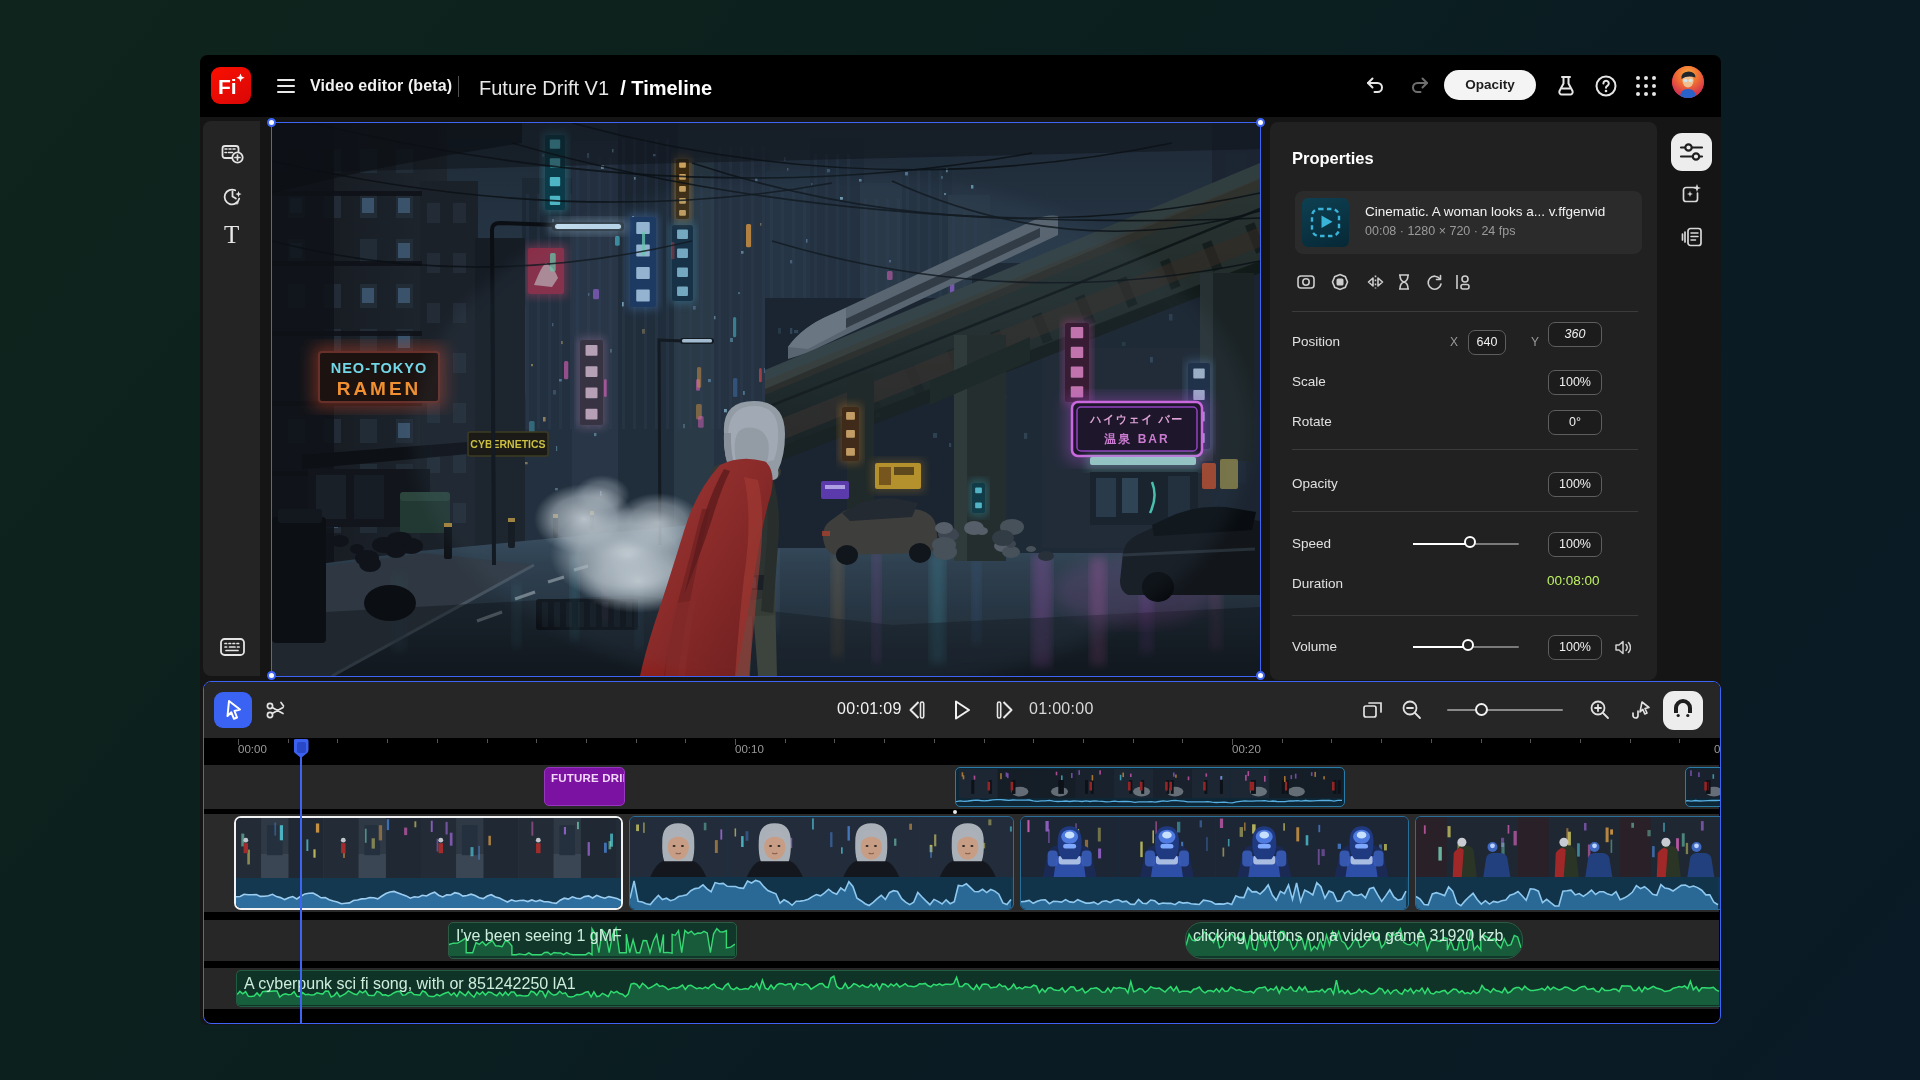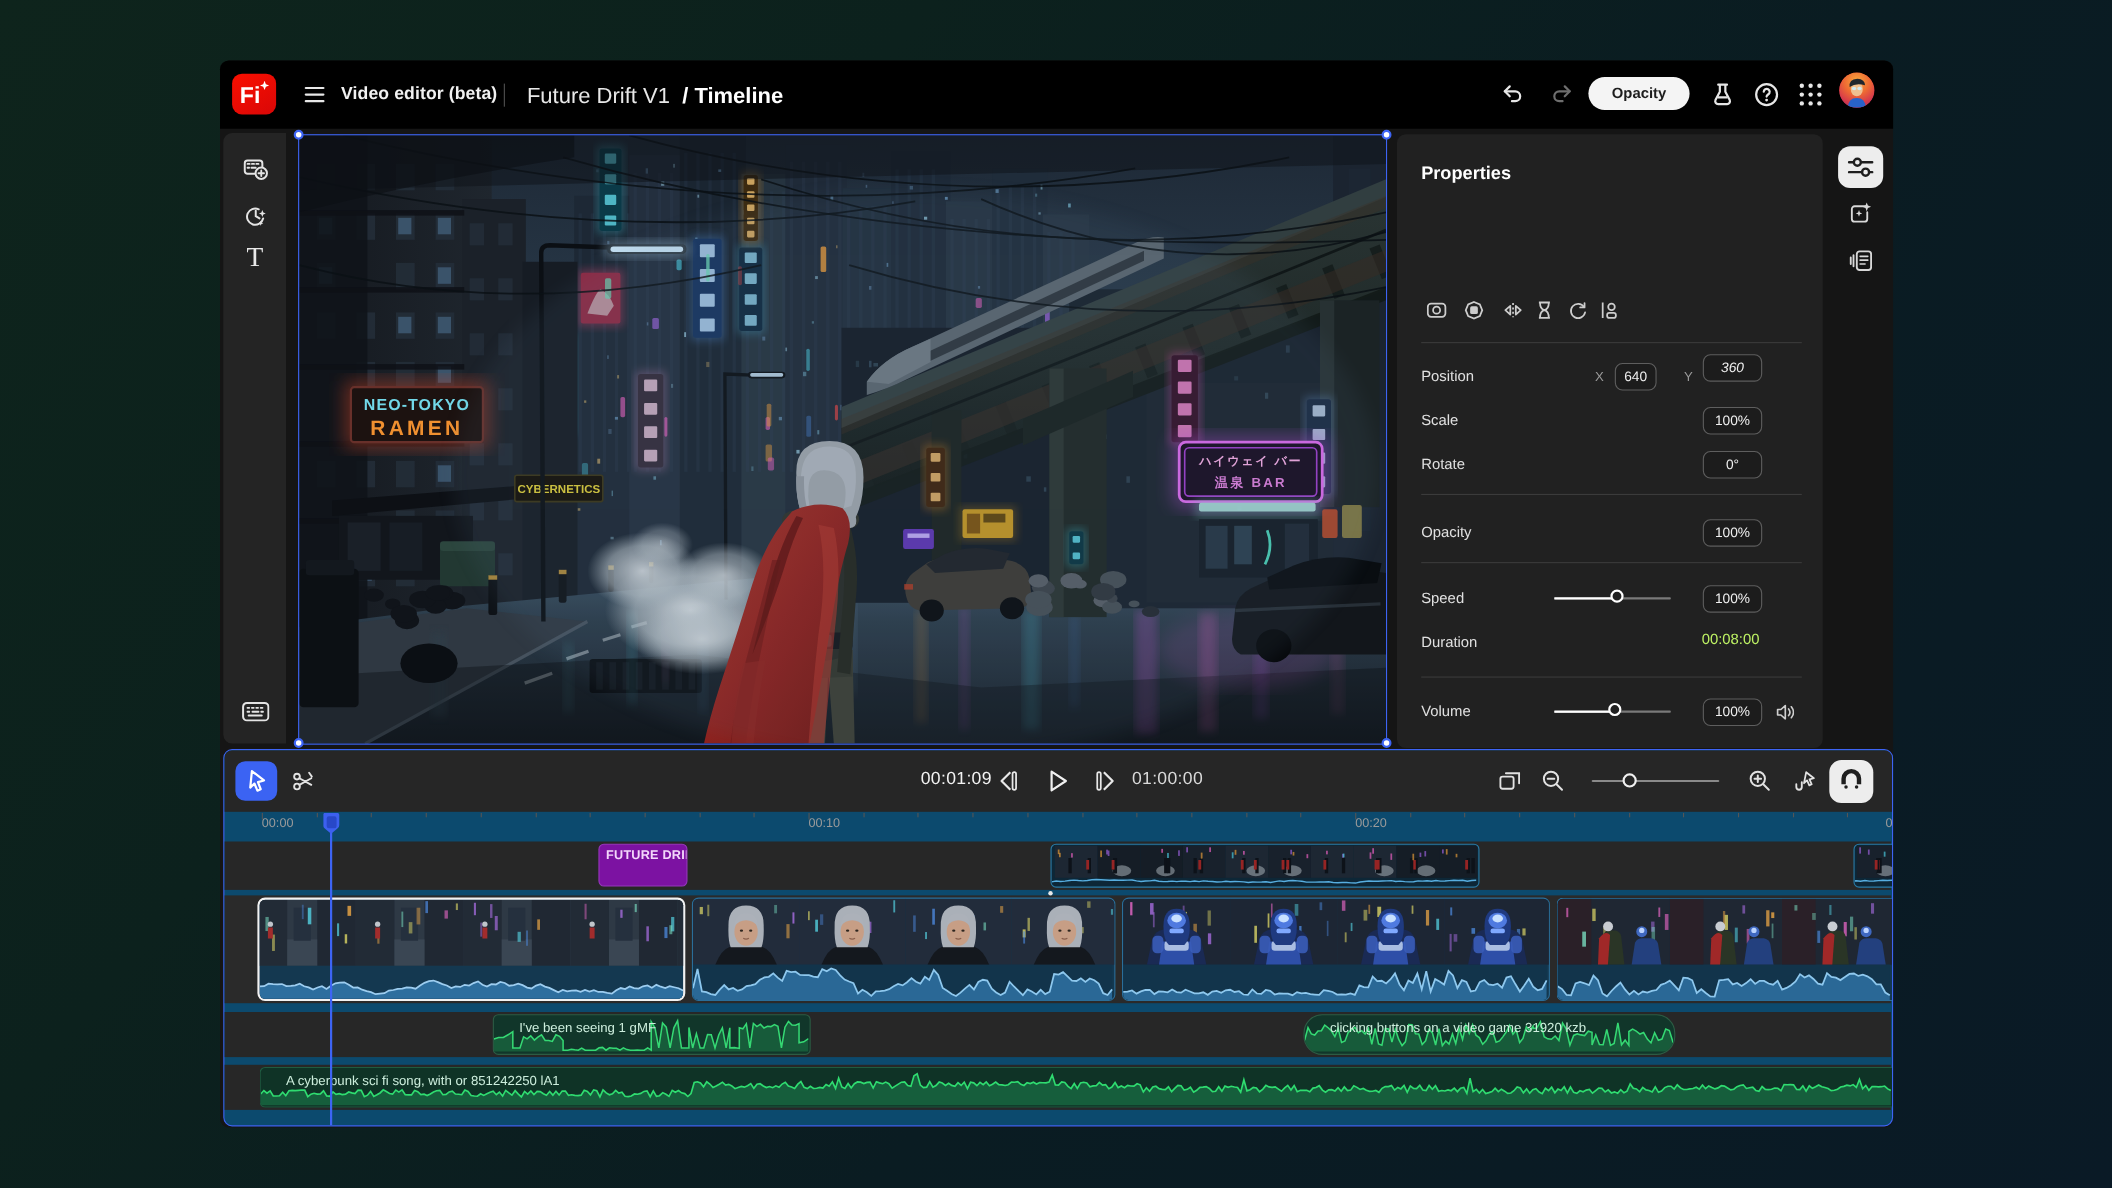--- a/index.html
+++ b/index.html
@@ -49,35 +49,35 @@
     border-radius:7px; color:#f0f0f0; font-size:12.5px; text-align:center; line-height:23px; }
   .xy { position:absolute; font-size:12px; color:#9a9a9a; }
   .slider { position:absolute; width:106px; height:2px; background:#7a7a7a; border-radius:1px; }
   .slider .fill { position:absolute; left:0; top:0; height:2px; background:#fff; }
   .slider .knob { position:absolute; top:-7px; width:12px; height:12px; border-radius:50%;
     background:#212121; border:2.5px solid #fff; }
   
   #railbtn { position:absolute; left:1471px; top:78px; width:41px; height:38px; background:#ededed; border-radius:11px; }
   
   #timeline { position:absolute; left:3px; top:626px; width:1518px; height:343px;
-    background:#0c4a6e; border:1.5px solid #3d64f4; border-radius:8px; overflow:hidden; }
+    background:#000000; border:1.5px solid #3d64f4; border-radius:8px; overflow:hidden; }
   #tl-toolbar { position:absolute; left:0; top:0; width:100%; height:56px; background:#262626; }
   #tl-cursorbtn { position:absolute; left:10px; top:10px; width:38px; height:36px; background:#3b63f3; border-radius:9px; }
   .tl-time { position:absolute; top:18px; font-size:16px; color:#f2f2f2; letter-spacing:.3px; }
   #tl-ruler { position:absolute; left:0; top:56px; width:100%; height:25px; }
   .rlabel { position:absolute; top:5px; font-size:11.5px; color:#9a9a9a; }
   .tick { position:absolute; top:0; width:1px; height:6px; background:#555; }
   #playhead { position:absolute; left:96px; top:60px; width:2px; height:340px; background:#3d64f4; z-index:25;}
   #playhead:before { content:""; position:absolute; left:-6.5px; top:-3px; width:15px; height:19px;
     background:#3c60ef; clip-path:path("M2,0 L13,0 Q15,0 15,2 L15,11 Q15,13.5 13,14.5 L7.5,19 L2,14.5 Q0,13.5 0,11 L0,2 Q0,0 2,0 Z"); }
   #playhead:after { content:""; position:absolute; left:-3.5px; top:0px; width:9px; height:11px;
     background:#2848c8; border-radius:2px; }
   
   .gclip { position:absolute; background:#11362a; border:1.5px solid #2c5c44; border-radius:5px; overflow:hidden; }
-  .gclip .lbl { position:absolute; left:23px; top:4px; font-size:12px; color:#cdeedd; white-space:nowrap; }
+  .gclip .lbl { position:absolute; left:7px; top:4px; font-size:16px; color:#cdeedd; white-space:nowrap; }
 </style>
 </head>
 <body>
 <div id="appwin">
   <div id="topbar">
 
 <div id="filogo">
         <svg width="40" height="37" viewBox="0 0 40 37" style="display:block">
 <text x="7" y="27" font-size="21" font-weight="bold" fill="#fff" font-family="Liberation Sans">Fi</text>
 <path d="M29.5,6.5 l1.2,3 3,1.2 -3,1.2 -1.2,3 -1.2,-3 -3,-1.2 3,-1.2 z" fill="#fff"></path>
@@ -707,20 +707,31 @@
 <path d="M0,0 L988,0 L988,26 L0,50 Z" fill="#0d1218" opacity="0.5"></path>
 <path d="M0,0 L250,0 L250,20 Q120,40 0,70 Z" fill="#0b0f14" opacity="0.6"></path>
 </svg>
     </div>
   <div class="handle" style="left:66.5px; top:62.5px;"></div>
   <div class="handle" style="left:1055.5px; top:62.5px;"></div>
   <div class="handle" style="left:66.5px; top:615.5px;"></div>
   <div class="handle" style="left:1055.5px; top:615.5px;"></div>
   <div id="props">
     <h1>Properties</h1>
+    <div id="clipcard">
+
+<div id="clipthumb">
+          <svg width="47" height="49" viewBox="0 0 47 49" style="display:block">
+ <rect x="10" y="11" width="27" height="27" rx="7" fill="none" stroke="#39b3d8" stroke-width="2.4" stroke-dasharray="4.5 3.4"></rect>
+ <path d="M19.5,17.5 l11,6.3 -11,6.3 z" fill="#39b3d8"></path>
+</svg>
+        </div>
+      <div class="t1">Cinematic. A woman looks a... v.ffgenvid</div>
+      <div class="t2">00:08 · 1280 × 720 · 24 fps</div>
+    </div>
 
 <svg style="position:absolute; left:27px; top:151px;" width="450px" height="18" viewBox="0 0 450 18">
  <g fill="none" stroke="#cdcdcd" stroke-width="1.6">
   <rect x="1" y="3" width="16" height="12" rx="3"></rect>
           <circle cx="9" cy="9" r="3.2"></circle>
   <g transform="translate(34,0)">
             <path d="M9,1.5 l5.3,2.2 2.2,5.3 -2.2,5.3 -5.3,2.2 -5.3,-2.2 -2.2,-5.3 2.2,-5.3 z"></path>
             <rect x="5.5" y="5.5" width="7" height="7" rx="1.5" fill="#cdcdcd" stroke="none"></rect>
           </g>
   <g transform="translate(69,0)">

